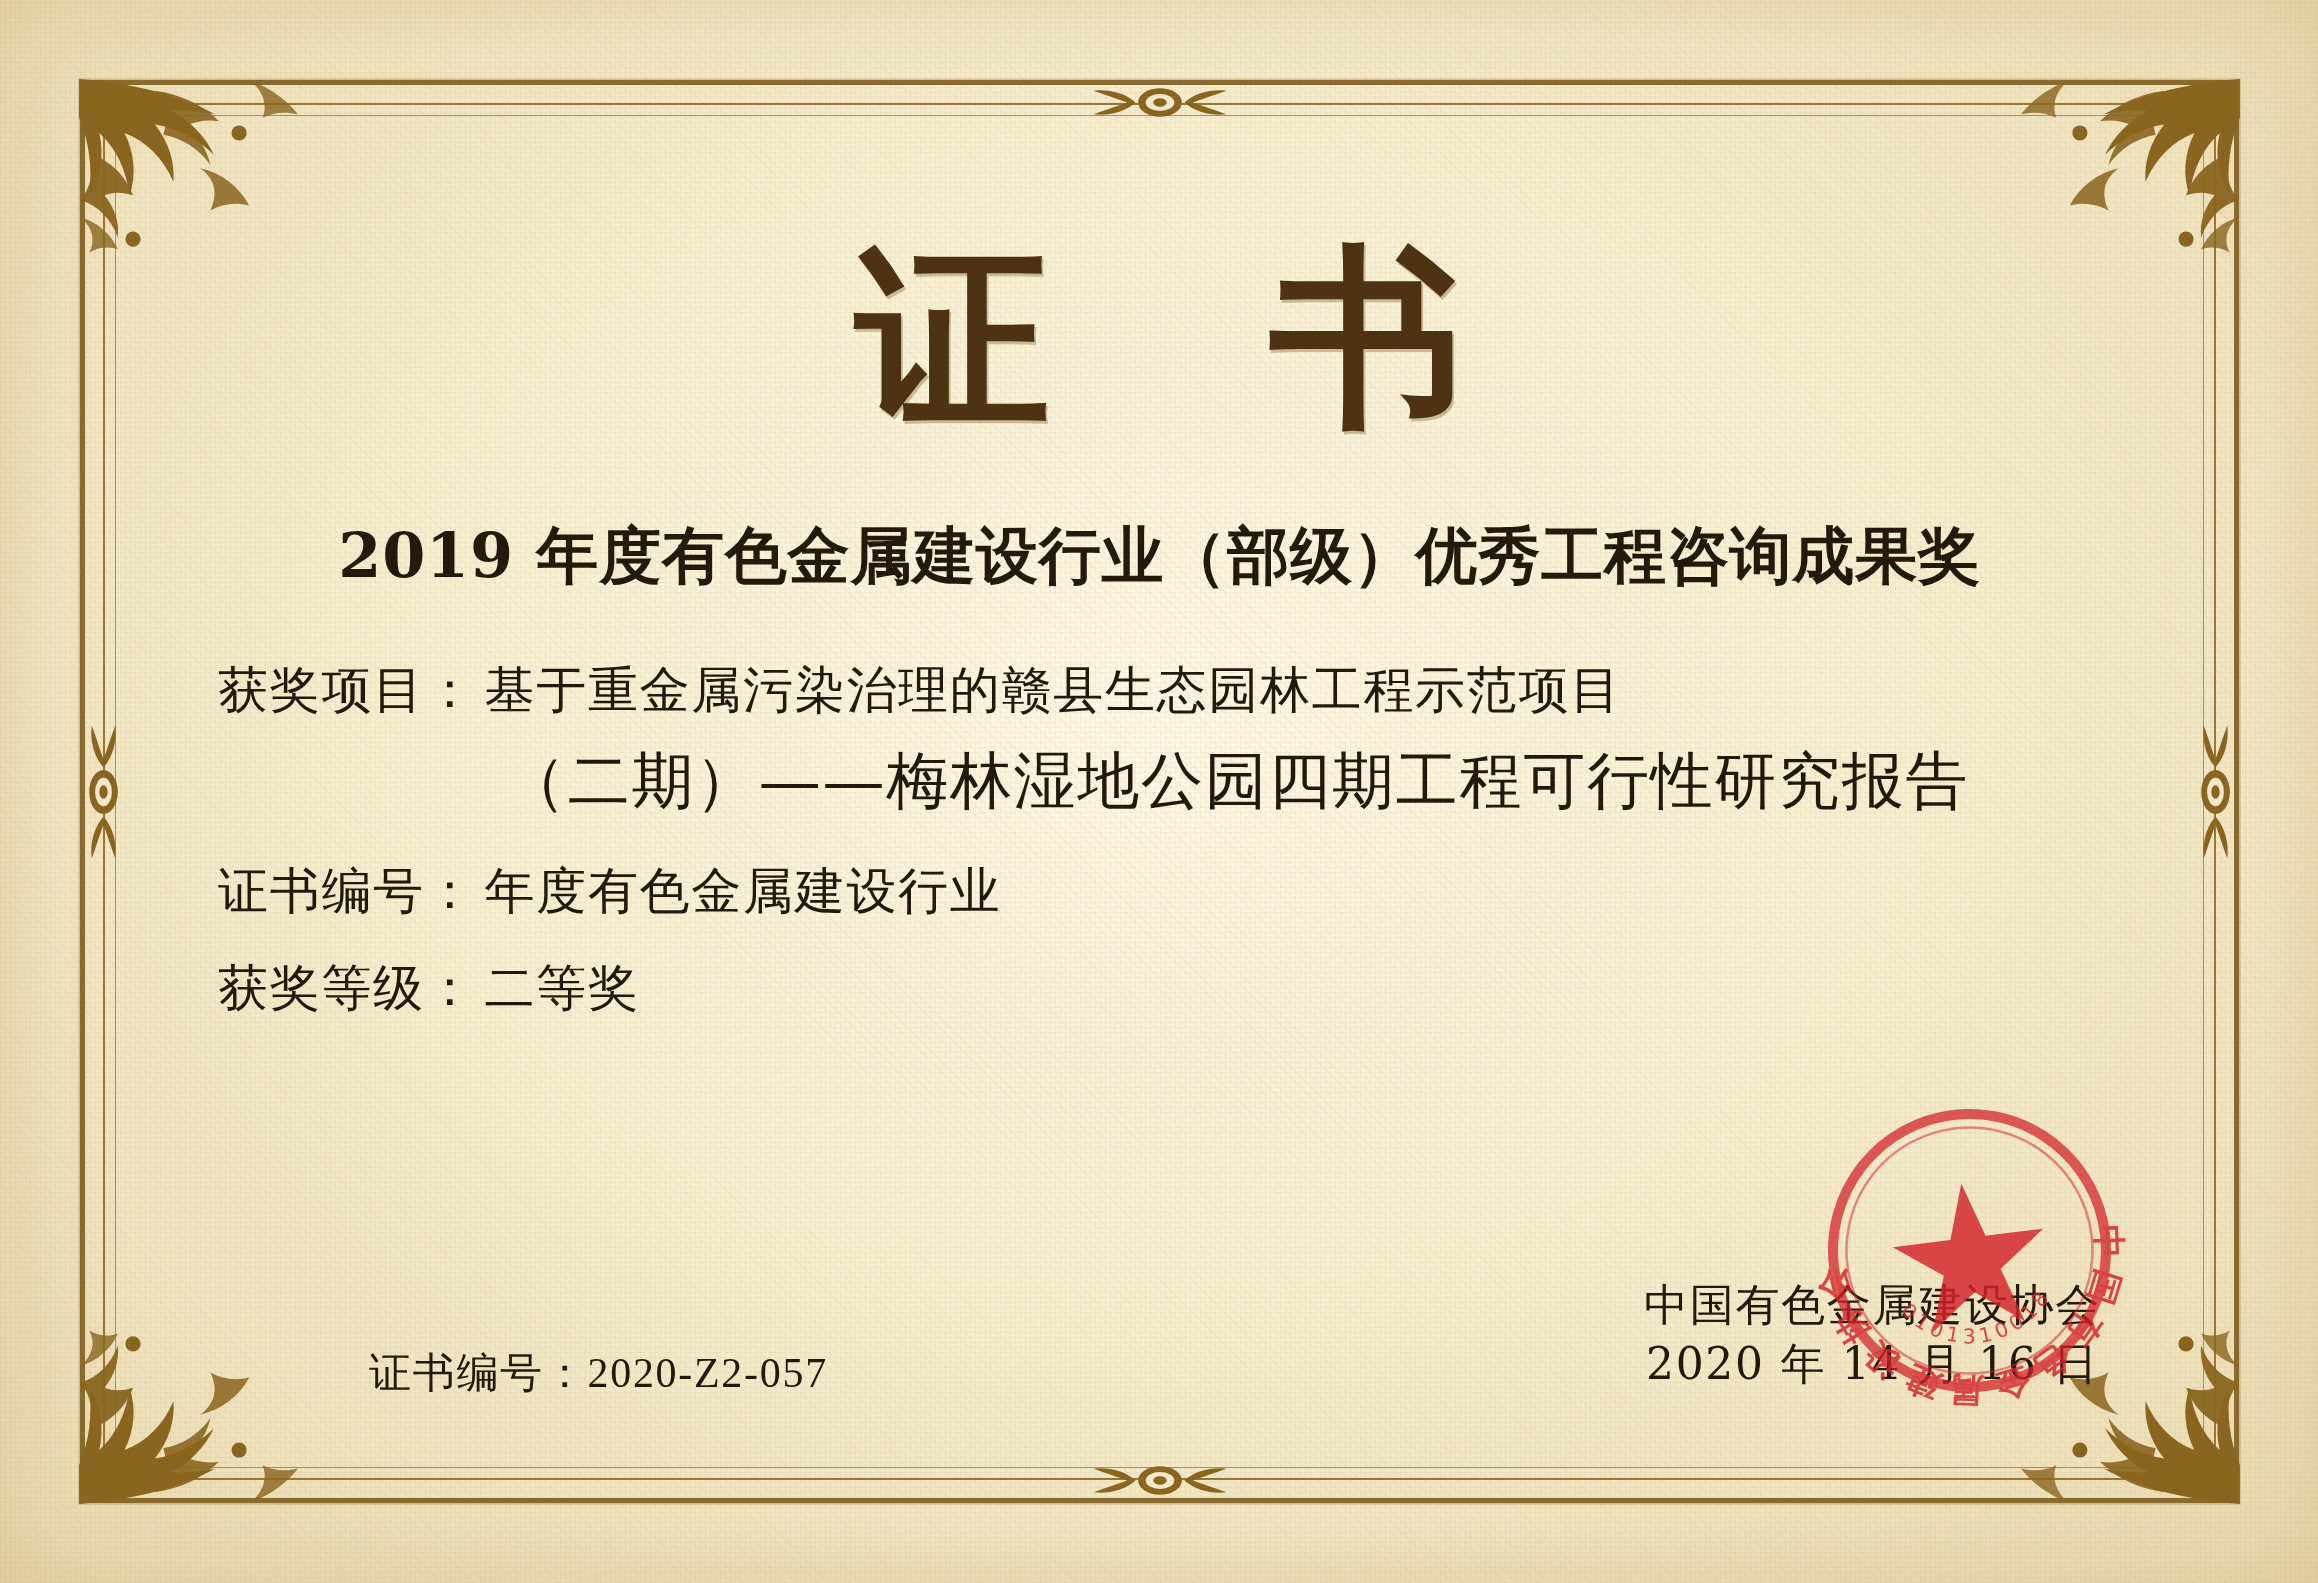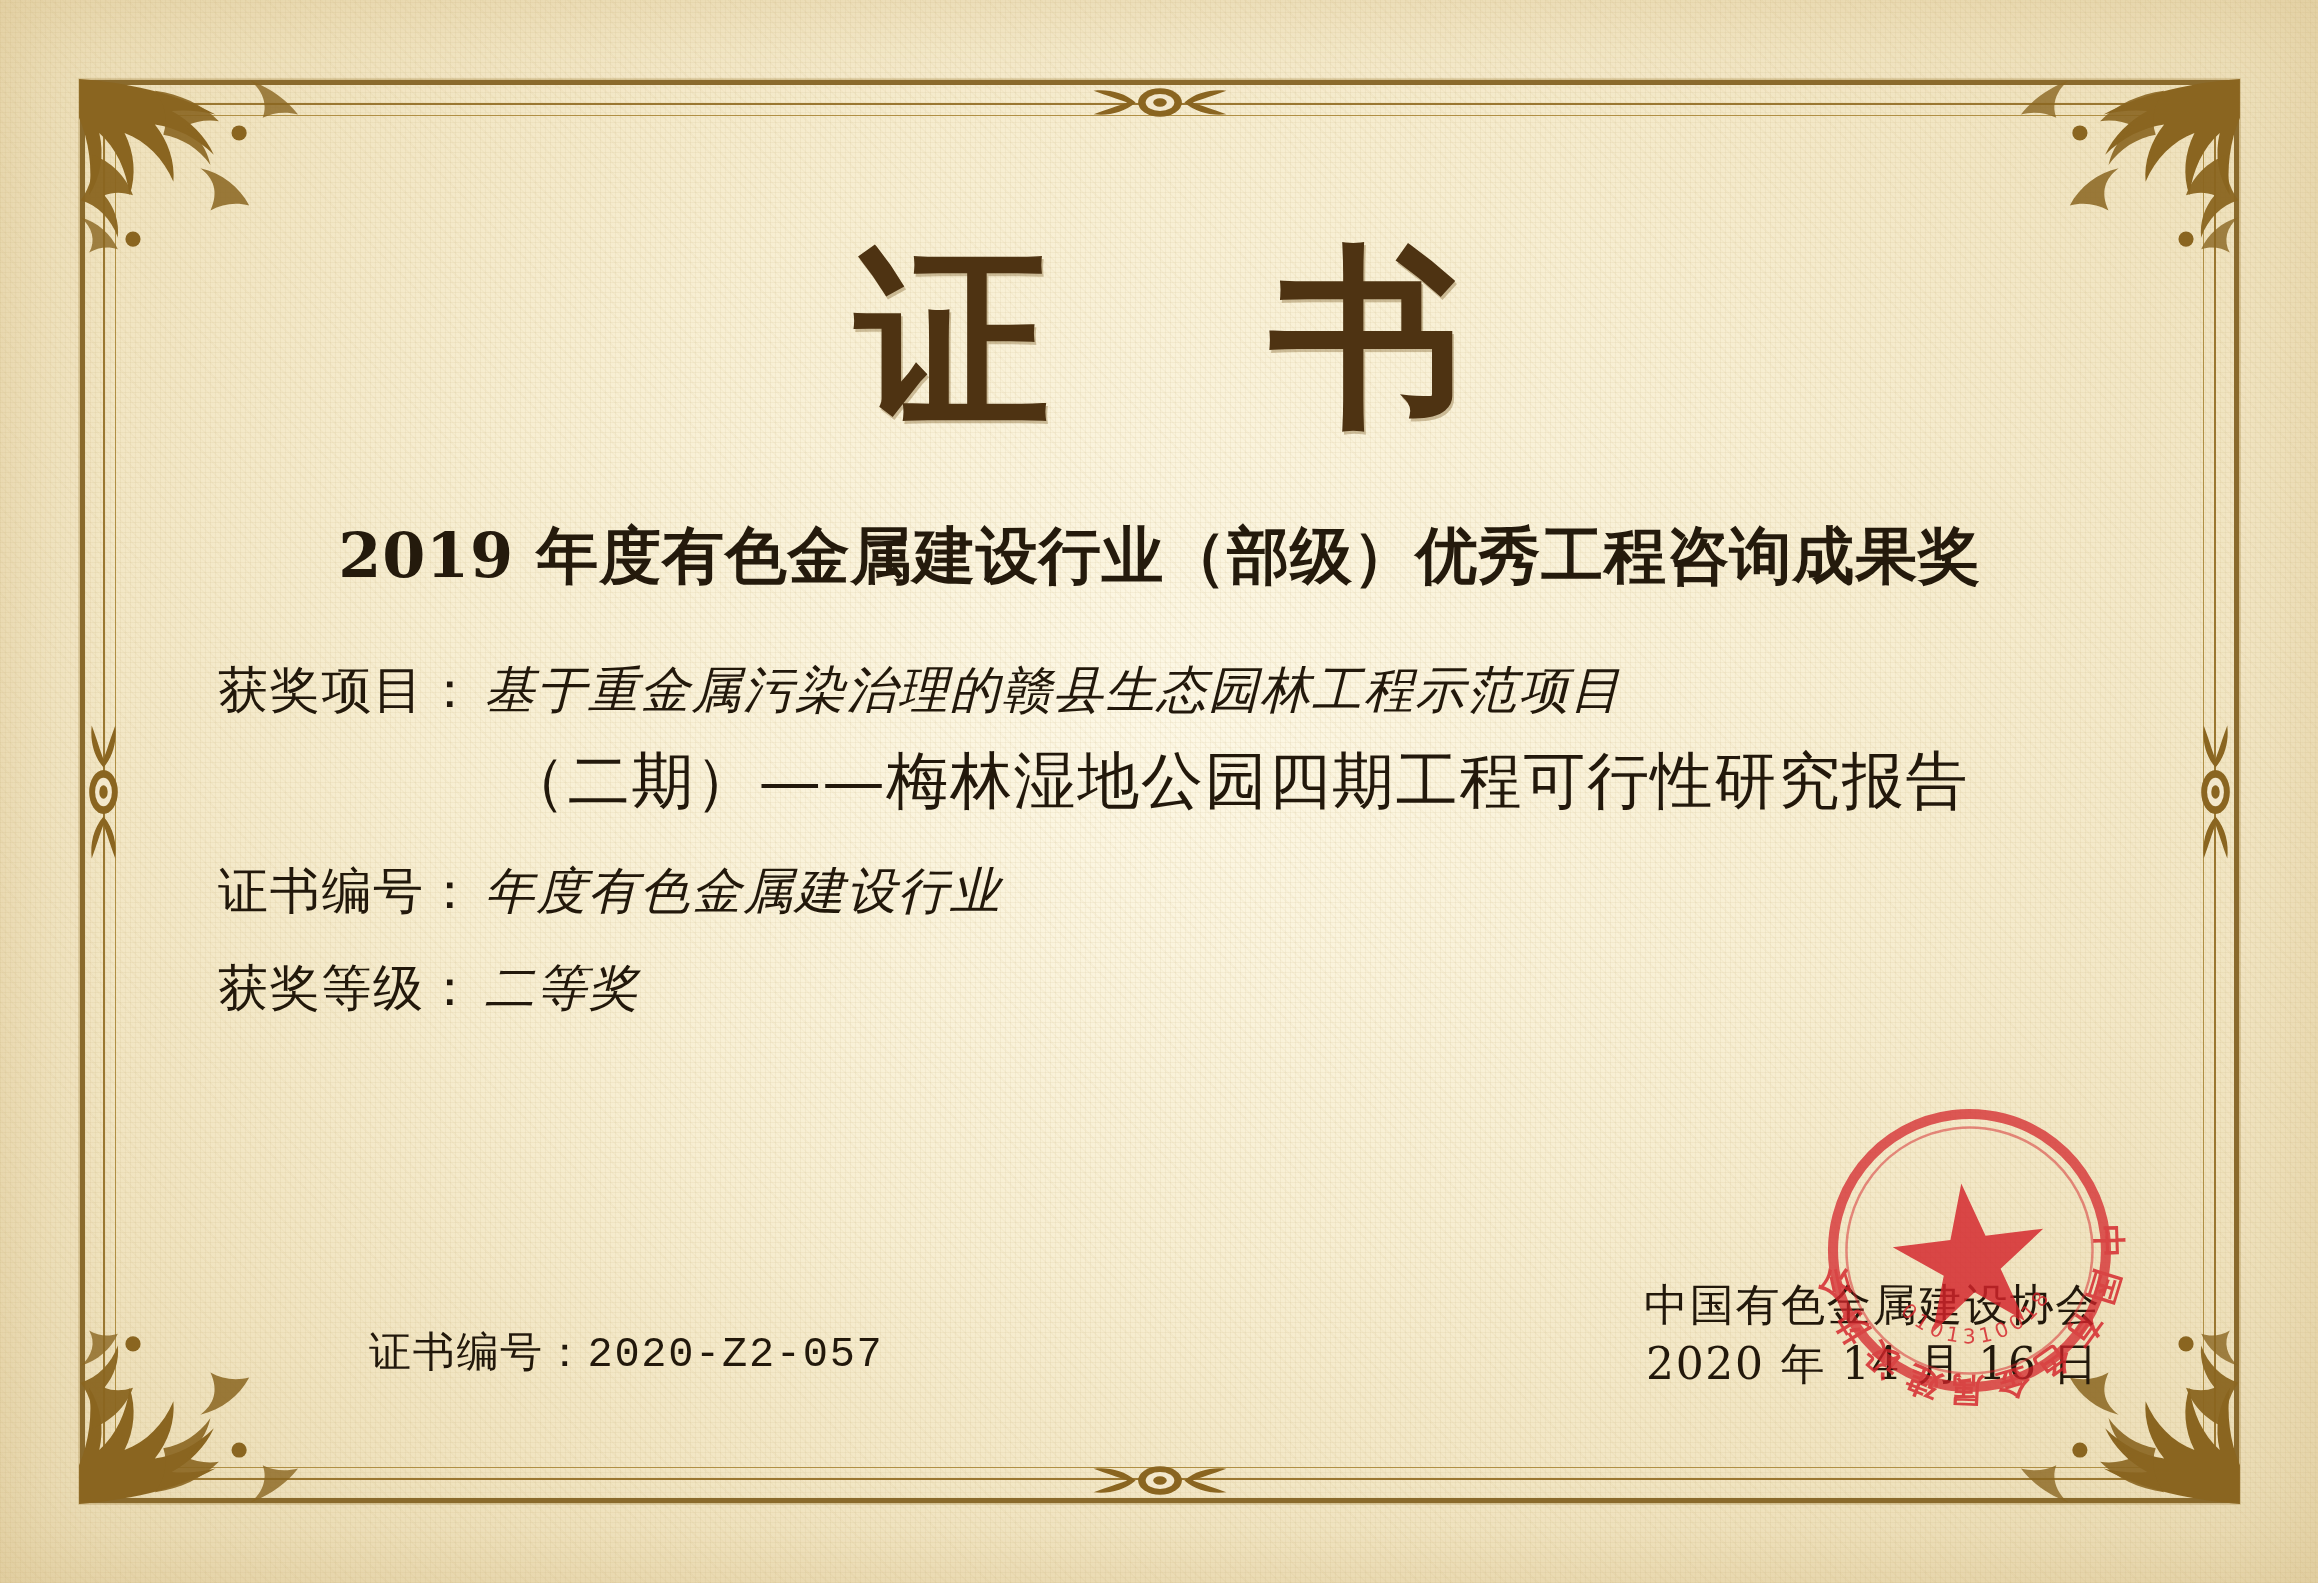--- a/index.html
+++ b/index.html
@@ -153,21 +153,20 @@
   }
   .field-label {
     flex: 0 0 auto;
     white-space: nowrap;
     letter-spacing: 1.7px;
   }
   .field-value {
     flex: 1 1 auto;
     letter-spacing: 1.7px;
     font-weight: 500;
-    font-style: italic;
   }
   .project-line2 {
     padding-left: 286px;
     font-size: 62px;
     color: #22180b;
     margin-top: -15px;
     margin-bottom: 35px;
     letter-spacing: 1.7px;
     font-family: "DejaVu Serif", "Liberation Serif", serif;
   }
@@ -175,25 +174,25 @@
   
   .footer {
     position: absolute;
     left: 50px;
     right: 25px;
     bottom: 34px;
   }
   .cert-no {
     position: absolute;
     left: 151px;
-    bottom: 22px;
+    bottom: 1px;
     font-size: 42px;
     color: #22180b;
     letter-spacing: 1.7px;
-    font-family: Liberation Mono, monospace;
+    font-family: Liberation Serif, serif;
   }
   .issuer {
     position: absolute;
     right: 25px;
     bottom: 8.4px;
     text-align: center;
     font-size: 44px;
     color: #22180b;
     line-height: 1.35;
     letter-spacing: 1.7px;

